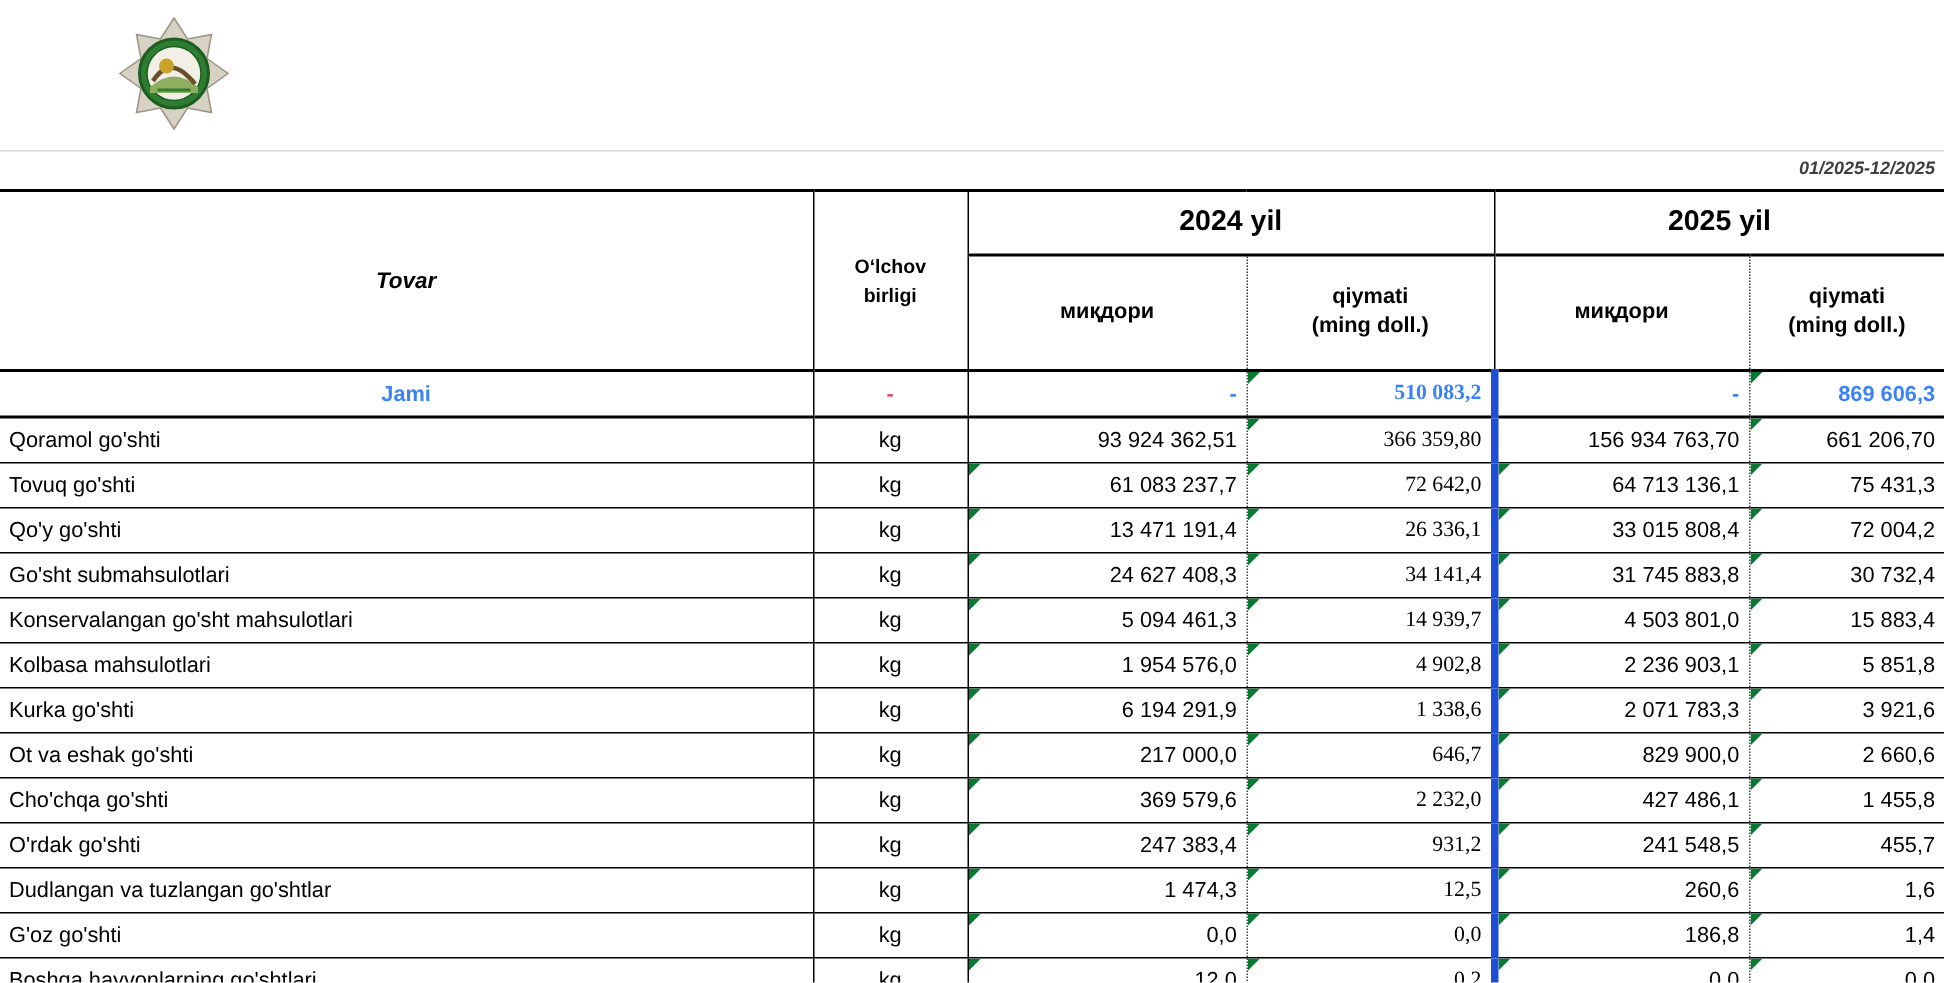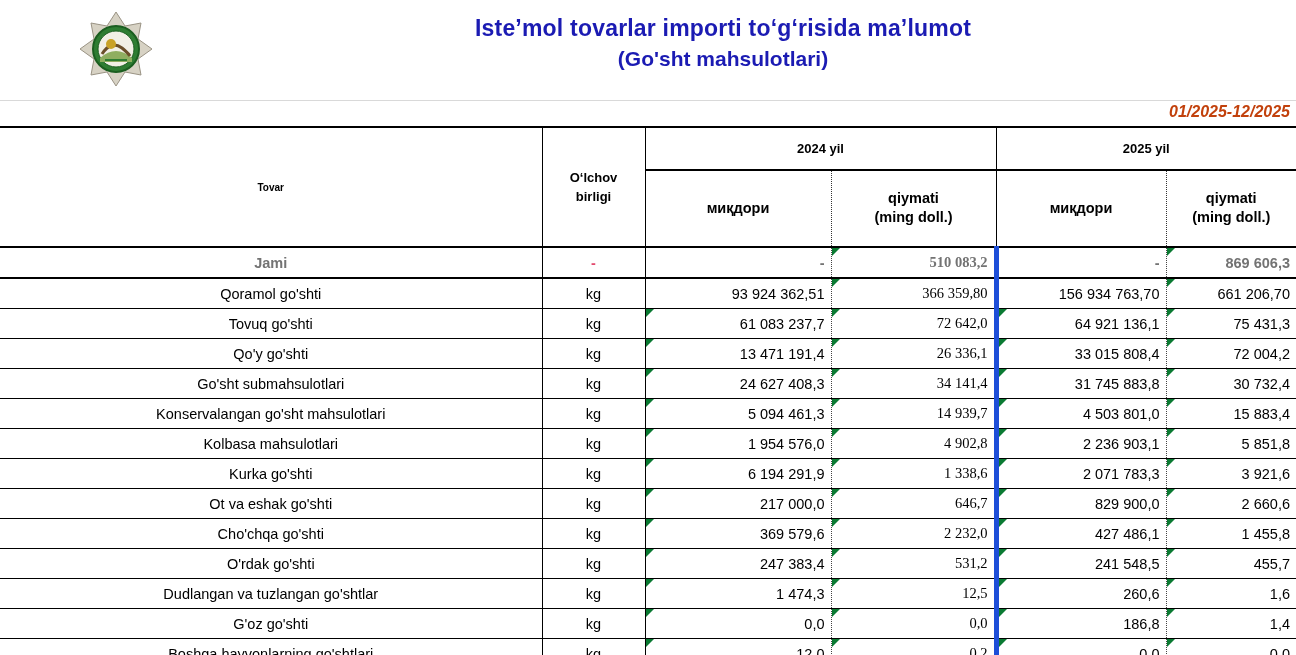--- a/index.html
+++ b/index.html
@@ -54,24 +54,24 @@
     font-size: 21px;
     font-weight: bold;
     color: #1b1bb3;
     line-height: 30px;
   }
 
   .period {
     position: absolute;
     right: 6px;
     top: 100px;
-    font-size: 16px;
+    font-size: 12px;
     font-style: italic;
     font-weight: bold;
-    color: #c2410c;
+    color: #404040;
     height: 24px;
     line-height: 24px;
   }
 
   
   .table-wrap {
     position: absolute;
     top: 126px;
     left: 0;
     width: 1296px;
@@ -91,35 +91,36 @@
 
   thead th {
     border-top: 2px solid #000;
     border-bottom: 2px solid #000;
     font-weight: bold;
     padding: 0;
   }
   .hd-tovar {
     text-align: center;
     vertical-align: middle;
-    font-size: 10px;
+    font-size: 15px;
     border-right: 1px solid #000;
     height: 118px;
+    font-style: italic;
   }
   .hd-unit {
     text-align: center;
     vertical-align: middle;
     font-size: 13px;
     border-right: 1px solid #000;
     line-height: 19px;
   }
   .hd-year {
     text-align: center;
     vertical-align: middle;
-    font-size: 13px;
+    font-size: 19px;
     height: 40px;
     border-bottom: 1px dotted #333;
   }
   .hd-year.sep { border-right: 1px solid #000; }
   .hd-sub {
     text-align: center;
     vertical-align: middle;
     font-size: 14.5px;
     height: 74px;
     line-height: 19px;
@@ -129,21 +130,21 @@
 
   tbody td {
     height: 29px;
     padding: 0 6px;
     border-bottom: 1px solid #000;
     vertical-align: middle;
     white-space: nowrap;
     overflow: hidden;
   }
   tbody td.name {
-    text-align: center;
+    text-align: left;
     padding-left: 6px;
     border-right: 1px solid #000;
   }
   tbody td.unit {
     text-align: center;
     border-right: 1px solid #000;
   }
   tbody td.num {
     text-align: right;
     position: relative;
@@ -156,21 +157,21 @@
     position: absolute;
     left: 0;
     top: 0;
     width: 0;
     height: 0;
     border-left: 8px solid #0a7a32;
     border-bottom: 8px solid transparent;
   }
 
   tr.total td {
-    color: #737373;
+    color: #3b82f6;
     font-weight: bold;
     border-bottom: 2px solid #000;
   }
   tr.total td.name { text-align: center; }
   tr.total td.unit { color: #e24a6e; }
 
   tr.row td { font-size: 14.5px; }
 </style>
 </head>
 <body>
@@ -186,24 +187,20 @@
           <circle cx="38" cy="39" r="23" fill="#2e7d32" stroke="#1b5e20" stroke-width="2"></circle>
           <circle cx="38" cy="39" r="18" fill="#f2f0e6" stroke="#1b5e20" stroke-width="1"></circle>
           <path d="M22 48 Q38 34 54 48 L54 52 L22 52 Z" fill="#8fae60"></path>
           <path d="M24 44 Q33 30 44 38 Q50 43 52 46" fill="none" stroke="#6b4f2a" stroke-width="3"></path>
           <circle cx="33" cy="34" r="5" fill="#c9a227"></circle>
           <path d="M27 50 h22" stroke="#2e7d32" stroke-width="2"></path>
         </g>
       </svg>
     </div>
 
-    <div class="title-block">
-      <div class="title-line1">Iste’mol tovarlar importi to‘g‘risida ma’lumot</div>
-      <div class="title-line2">(Go'sht mahsulotlari)</div>
-    </div>
   </div>
 
   <div class="period">01/2025-12/2025</div>
 
   <div class="table-wrap">
     <table class="main">
       <colgroup>
         <col class="c-name">
           <col class="c-unit">
           <col class="c-q1">
@@ -249,21 +246,21 @@
             <td class="num dotted-r"><span>93 924 362,51</span></td>
             <td class="num solid-r"><span class="flag"></span><span>366 359,80</span></td>
             <td class="num dotted-r"><span>156 934 763,70</span></td>
             <td class="num "><span class="flag"></span><span>661 206,70</span></td>
           </tr>
           <tr class="row">
             <td class="name">Tovuq go'shti</td>
             <td class="unit">kg</td>
             <td class="num dotted-r"><span class="flag"></span><span>61 083 237,7</span></td>
             <td class="num solid-r"><span class="flag"></span><span>72 642,0</span></td>
-            <td class="num dotted-r"><span class="flag"></span><span>64 921 136,1</span></td>
+            <td class="num dotted-r"><span class="flag"></span><span>64 713 136,1</span></td>
             <td class="num "><span class="flag"></span><span>75 431,3</span></td>
           </tr>
           <tr class="row">
             <td class="name">Qo'y go'shti</td>
             <td class="unit">kg</td>
             <td class="num dotted-r"><span class="flag"></span><span>13 471 191,4</span></td>
             <td class="num solid-r"><span class="flag"></span><span>26 336,1</span></td>
             <td class="num dotted-r"><span class="flag"></span><span>33 015 808,4</span></td>
             <td class="num "><span class="flag"></span><span>72 004,2</span></td>
           </tr>
@@ -312,21 +309,21 @@
             <td class="unit">kg</td>
             <td class="num dotted-r"><span class="flag"></span><span>369 579,6</span></td>
             <td class="num solid-r"><span class="flag"></span><span>2 232,0</span></td>
             <td class="num dotted-r"><span class="flag"></span><span>427 486,1</span></td>
             <td class="num "><span class="flag"></span><span>1 455,8</span></td>
           </tr>
           <tr class="row">
             <td class="name">O'rdak go'shti</td>
             <td class="unit">kg</td>
             <td class="num dotted-r"><span class="flag"></span><span>247 383,4</span></td>
-            <td class="num solid-r"><span class="flag"></span><span>531,2</span></td>
+            <td class="num solid-r"><span class="flag"></span><span>931,2</span></td>
             <td class="num dotted-r"><span class="flag"></span><span>241 548,5</span></td>
             <td class="num "><span class="flag"></span><span>455,7</span></td>
           </tr>
           <tr class="row">
             <td class="name">Dudlangan va tuzlangan go'shtlar</td>
             <td class="unit">kg</td>
             <td class="num dotted-r"><span class="flag"></span><span>1 474,3</span></td>
             <td class="num solid-r"><span class="flag"></span><span>12,5</span></td>
             <td class="num dotted-r"><span class="flag"></span><span>260,6</span></td>
             <td class="num "><span class="flag"></span><span>1,6</span></td>

